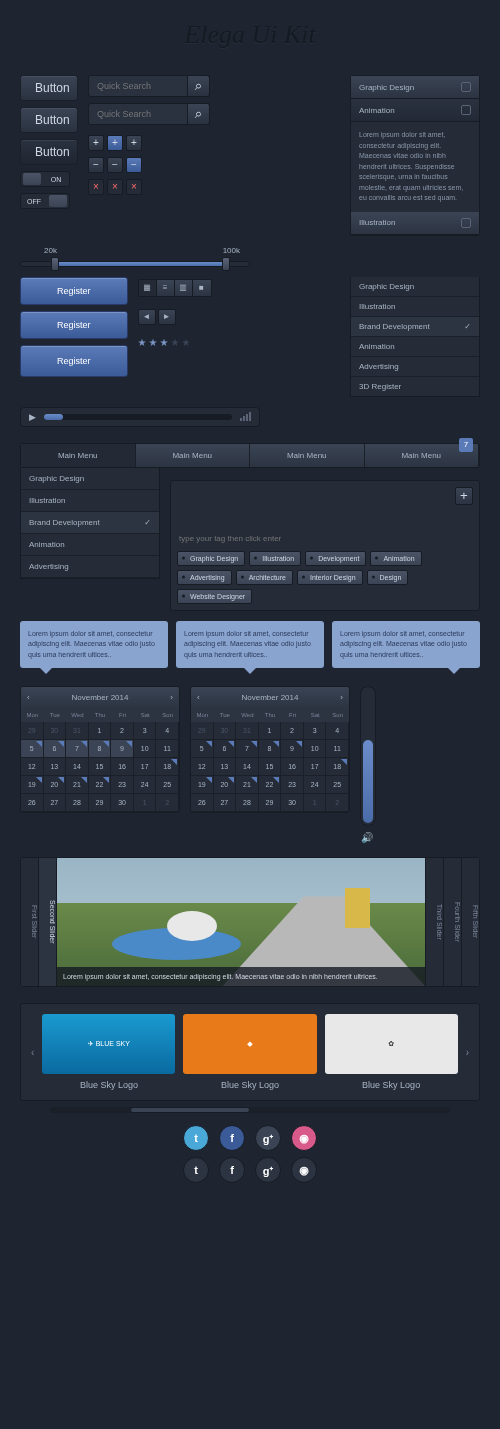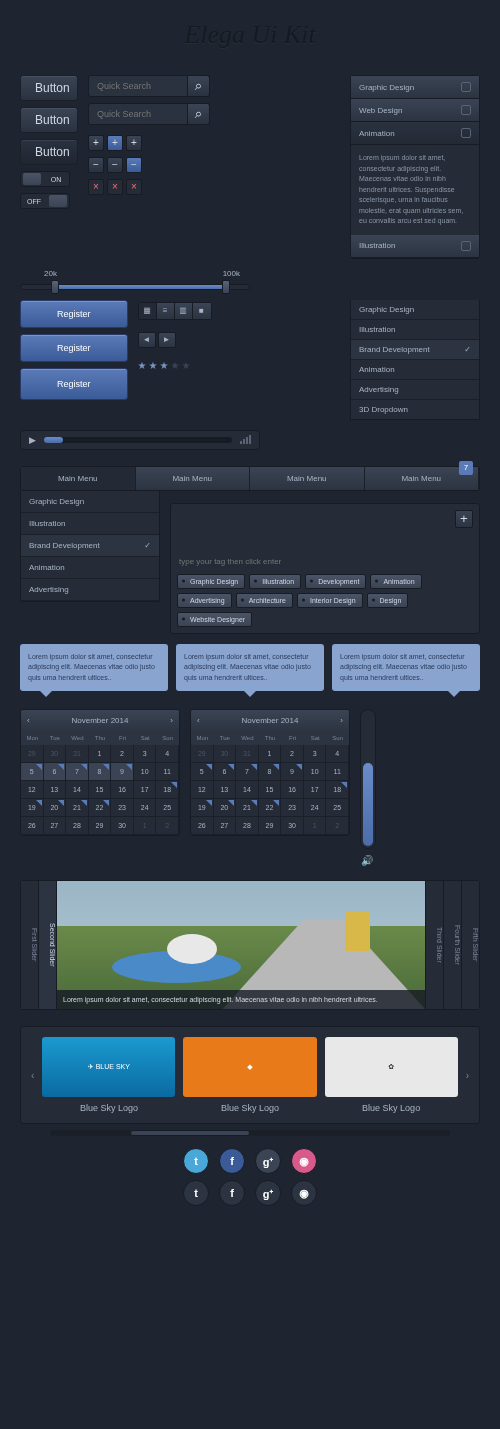--- a/index.html
+++ b/index.html
@@ -409,24 +409,20 @@
       <span class="small-btn x">×</span>
       <span class="small-btn x">×</span>
     </div>
   </div>
 
   <div class="accordion">
     <div class="acc-head">
         <span>Graphic Design</span>
         <span class="acc-icon"></span>
       </div>
-    <div class="acc-head">
-        <span>Web Design</span>
-        <span class="acc-icon"></span>
-      </div>
     <div class="acc-head sel">
         <span>Animation</span>
         <span class="acc-icon"></span>
       </div>
     <div class="acc-body">Lorem ipsum dolor sit amet, consectetur adipiscing elit. Maecenas vitae odio in nibh hendrerit ultrices. Suspendisse scelerisque, urna in faucibus molestie, erat quam ultricies sem, eu convallis arcu est sed quam.</div>
     <div class="acc-head">
         <span>Illustration</span>
         <span class="acc-icon"></span>
       </div>
   </div>
@@ -466,21 +462,21 @@
   <div class="dropdown-panel" style="margin-left:auto">
     <div class="dd-list">
       <div class="dd-item">Graphic Design</div>
       <div class="dd-item">Illustration</div>
       <div class="dd-item sel">
           <span>Brand Development</span>
           <span>✓</span>
         </div>
       <div class="dd-item">Animation</div>
       <div class="dd-item">Advertising</div>
-      <div class="dd-item">3D Dropdown</div>
+      <div class="dd-item">3D Register</div>
     </div>
   </div>
 </div>
 
 <div class="audio-bar" style="margin-top:4px;width:240px">
   <span class="play-btn">▶</span>
   <div class="progress">
       <div class="pf"></div>
     </div>
   <div class="vol-bars">

